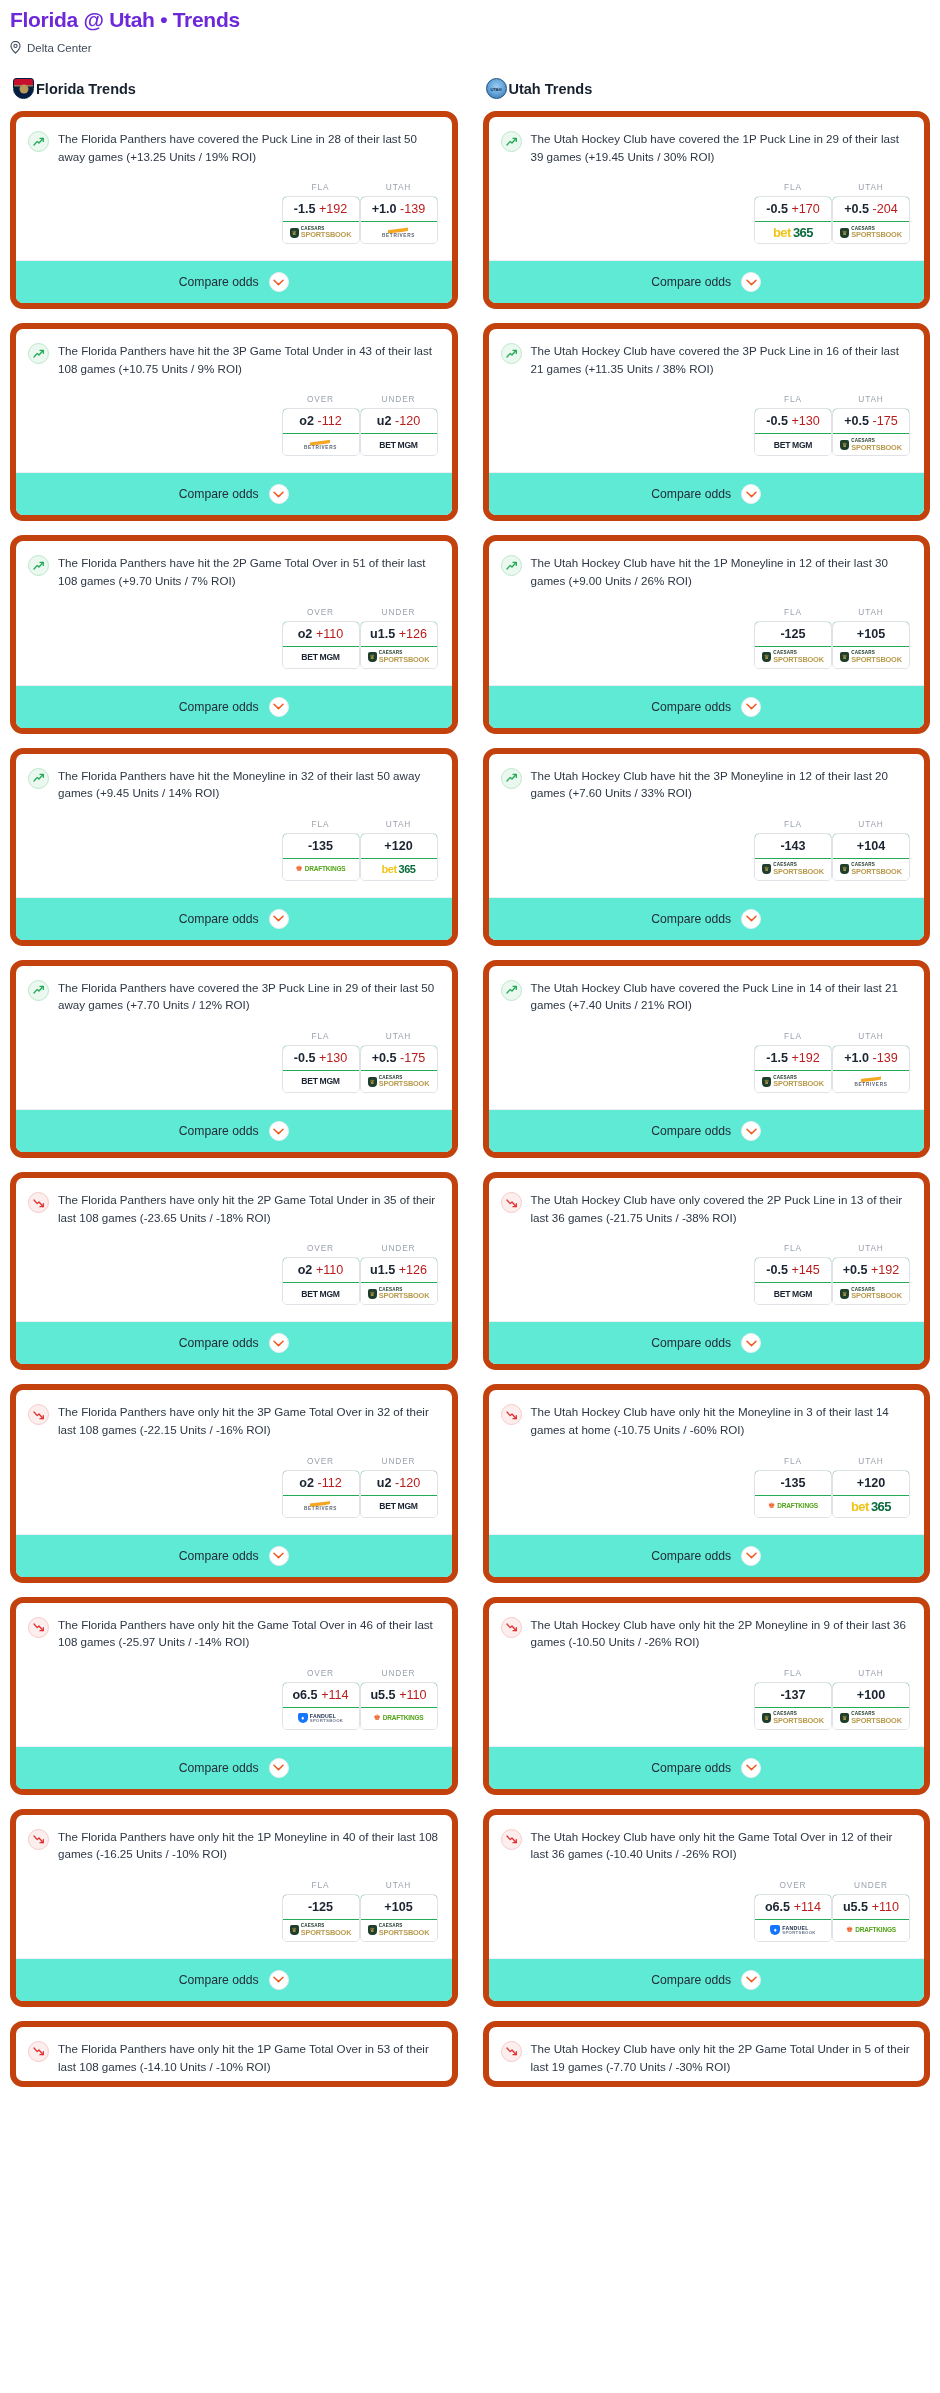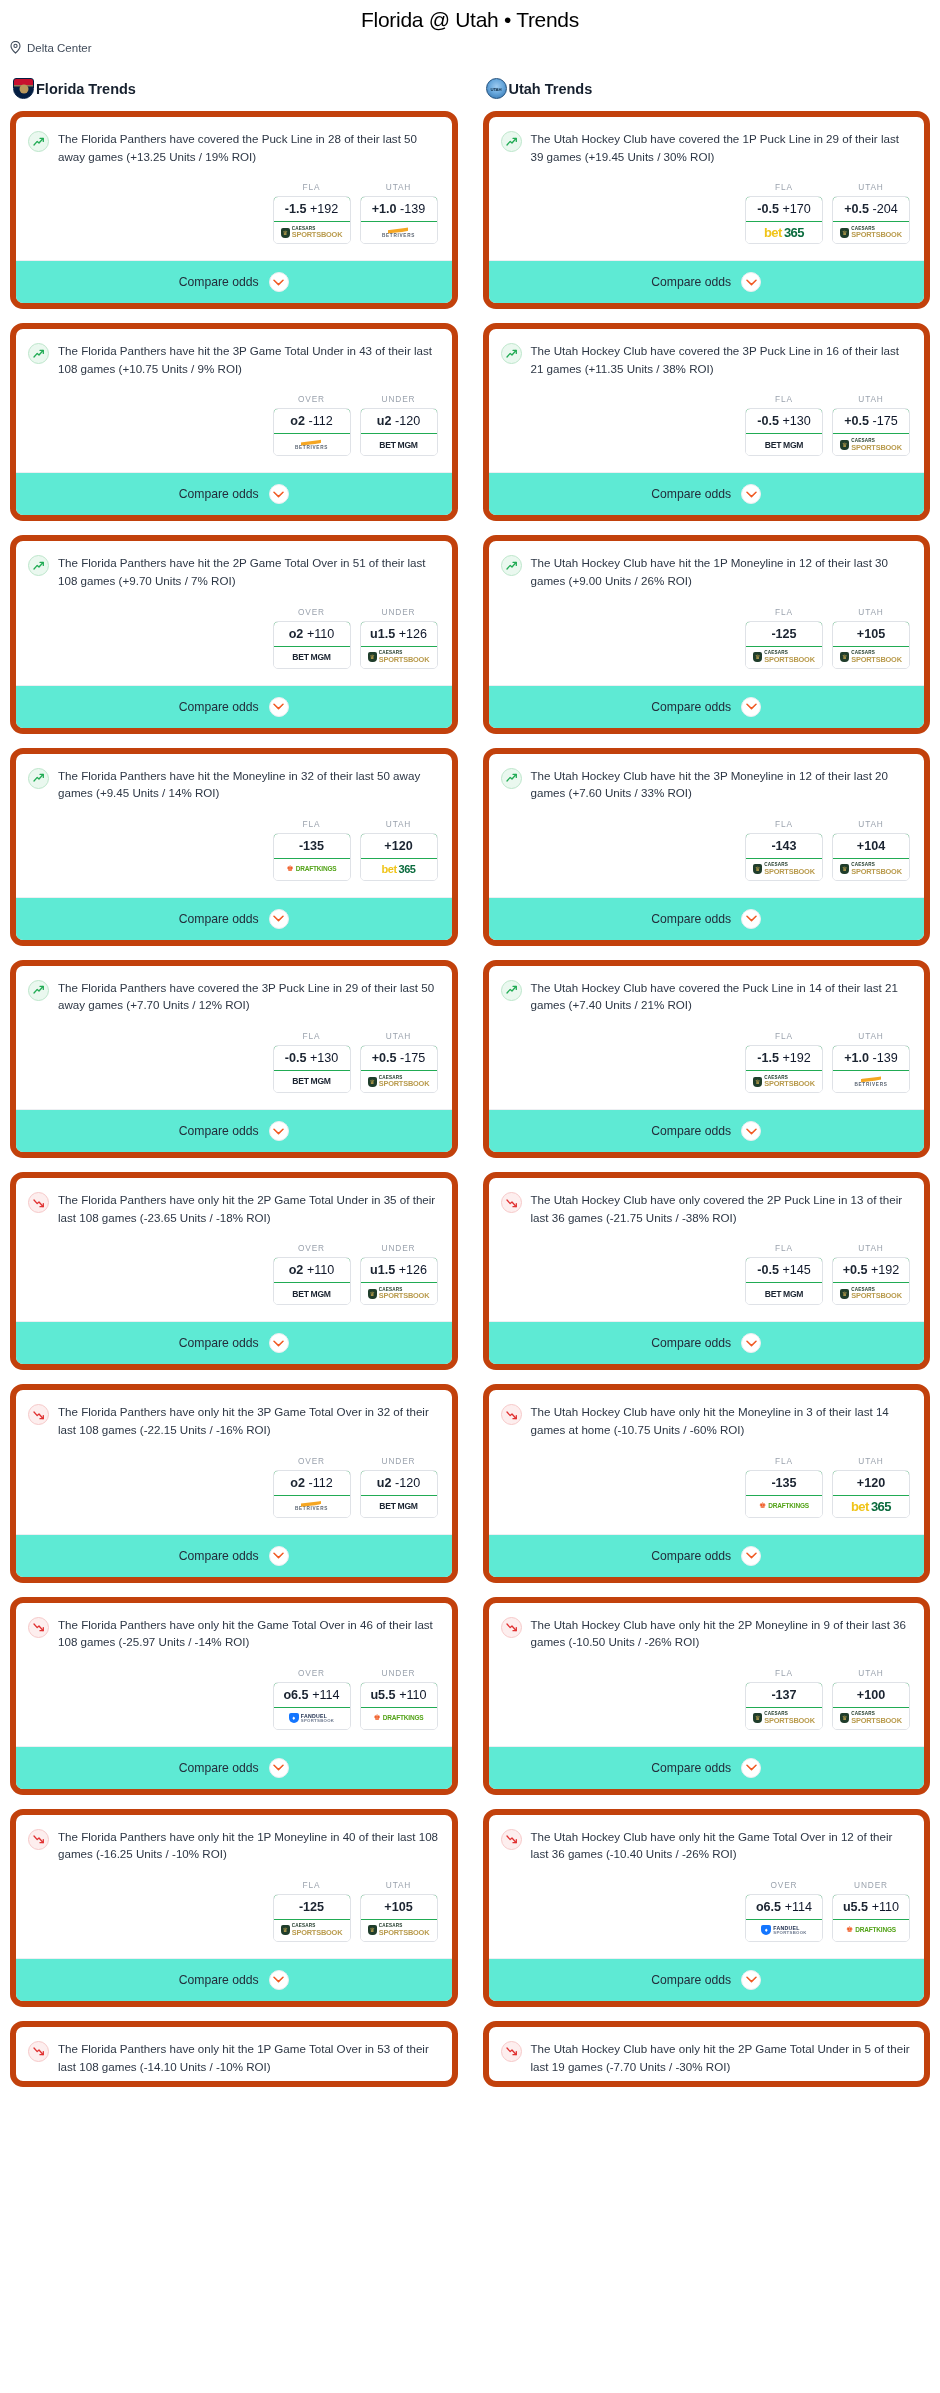--- a/index.html
+++ b/index.html
@@ -6,25 +6,24 @@
   html, body {
     width: 940px;
     background: #ffffff;
     font-family: "Liberation Sans", sans-serif;
     color: #1b2431;
   }
   body { padding: 0 10px; }
 
   .page-title {
     font-size: 21px;
-    font-weight: normal;
+    font-weight: bold;
     letter-spacing: -0.3px;
-    color: #000000;
+    color: #6d28d9;
     padding: 8px 0 0 0;
-    text-align: center;
   }
   .venue-row {
     display: flex;
     align-items: center;
     gap: 6px;
     margin-top: 9px;
     color: #404b5a;
     font-size: 11.5px;
   }
   .venue-row svg { display:block; }
@@ -100,21 +99,20 @@
 
   .trend-text {
     font-size: 11.6px;
     line-height: 1.52;
     color: #2c3644;
   }
 
   .odds-area {
     display: flex;
     justify-content: flex-end;
-    gap: 9px;
     padding: 17px 2px 10px 2px;
   }
   .odds-cell { width: 78px; }
   .odds-label {
     text-align: center;
     font-size: 8.3px;
     letter-spacing: 0.85px;
     color: #9aa2ad;
     margin-bottom: 4px;
     text-transform: uppercase;
@@ -129,21 +127,21 @@
     border: 1px solid #21ab54;
     border-radius: 5px 5px 0 0;
     margin: -1px -1px 0 -1px;
     text-align: center;
     padding: 5px 2px 5px 2px;
     font-size: 12.6px;
     white-space: nowrap;
     color: #1b2431;
   }
   .odds-value .line { font-weight: bold; margin-top: 18px; }
-  .odds-value .price { color: #0f172a; }
+  .odds-value .price { color: #b91c1c; }
   .book-strip {
     height: 21px;
     display: flex; align-items: center; justify-content: center;
     background: #fff;
   }
 
   
   .bk { display:flex; align-items:center; justify-content:center; gap:2px; line-height:1; }
   .bk-caesars .shield {
     width: 9px; height: 10px; background: #1f3d2b;

